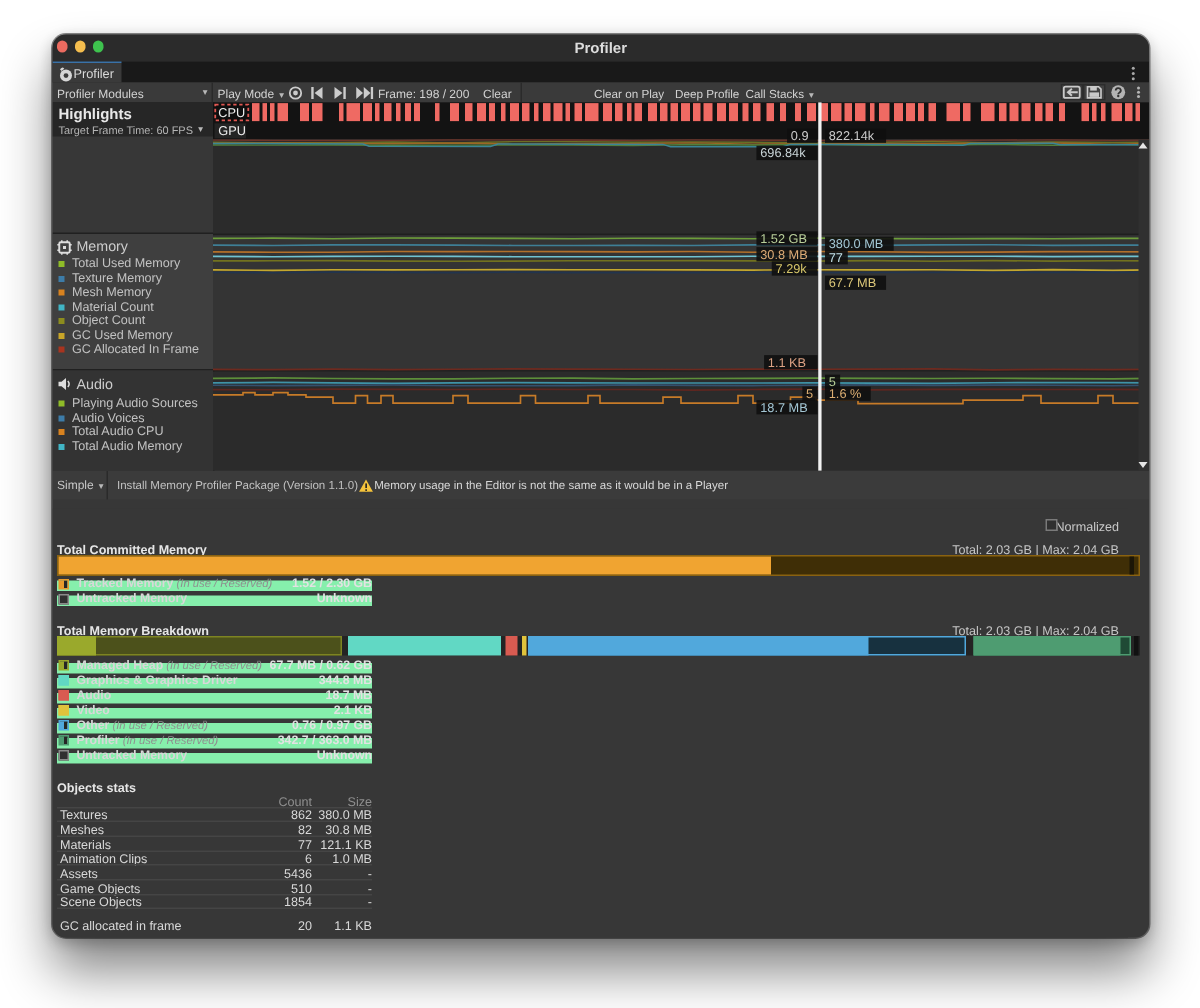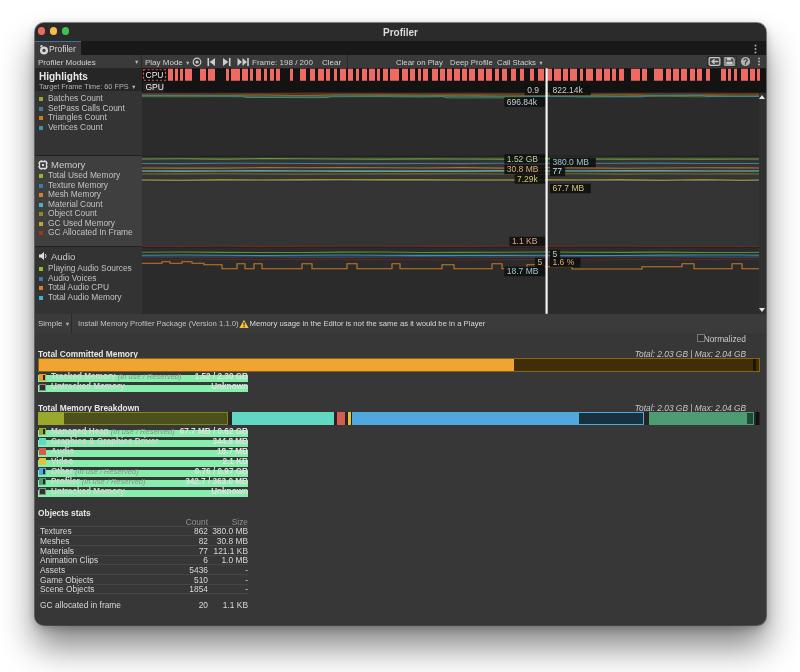--- a/index.html
+++ b/index.html
@@ -27,21 +27,21 @@
 .phead { font-size:9.5px; color:#cccccc; }
 #warnbar { left:0; top:290.5px; width:100%; height:19px; background:rgba(60,60,60,.99); z-index:3;
   font-size:7.7px; color:#c8c8c8; }
 .b { font-weight:bold; }
 .lrow { position:relative; height:10px; border-bottom:7px solid #86efac;
   font-size:8.2px; color:#dedede; padding-left:13px; white-space:nowrap; width:210px; line-height:10px; }
 .sq2 { position:absolute; left:1px; top:1.5px; width:7px; height:7px; }
 .lname { font-weight:bold; color:#d8d8d8; }
 .note { font-style:italic; color:#8f8f8f; font-size:7.5px; }
 .lval { position:absolute; right:0; top:0; color:#e2e2e2;font-weight:bold; }
-.totaltxt { position:absolute; right:6px; font-size:8.4px; color:#c6c6c6;font-style:italic; }
+.totaltxt { position:absolute; right:6px; font-size:8.4px; color:#c6c6c6; }
 .trow { position:relative; height:9.65px; border-top:1px solid #454545; font-size:8.4px; color:#d8d8d8; line-height:9.65px; }
 .tname { position:absolute; left:2px; top:0.5px; }
 .tcount { position:absolute; right:40px; top:0.5px; }
 .tsize { position:absolute; right:0px; top:0.5px; }
 svg text { font-family:"Liberation Sans", sans-serif; }
 </style></head><body>
 <div id="win">
   <div class="abs" id="titlebar">
     <div class="abs light" style="left:2.75px;background:#ec6b60"></div>
     <div class="abs light" style="left:14.75px;background:#f4bd4e"></div>
@@ -106,26 +106,20 @@
       <circle cx="52" cy="5.5" r="1" fill="#b4b4b4"></circle>
       <circle cx="52" cy="8.4" r="1" fill="#b4b4b4"></circle>
     </svg>
   </div>
 
   <div class="abs pblock" style="top:45px;height:23px;background:rgba(38,38,38,.999)">
     <div class="abs b" style="left:4px;top:2.5px;font-size:10px;color:#e8e8e8">Highlights</div>
     <div class="abs" style="left:4px;top:14px;font-size:7.3px;color:#b4b4b4">Target Frame Time: 60 FPS</div>
     <div class="abs arr" style="left:96px;top:15.5px">▼</div>
   </div>
-  <div class="abs pblock" style="top:68px;height:64px;background:rgba(52,52,52,.999);padding-top:3px">
-      <div class="pi"><span class="sq" style="background:#9aa92c"></span>Batches Count</div>
-      <div class="pi"><span class="sq" style="background:#3e7f96"></span>SetPass Calls Count</div>
-      <div class="pi"><span class="sq" style="background:#cf7c22"></span>Triangles Count</div>
-      <div class="pi"><span class="sq" style="background:#3f93a8"></span>Vertices Count</div>
-    </div>
   <div class="abs pblock" style="top:132px;height:1px;background:#202020"></div>
   <div class="abs pblock" style="top:133px;height:90px;background:rgba(63,63,63,.999)">
     <svg class="abs" style="left:3px;top:4px" width="10" height="10" viewBox="0 0 10 10">
       <rect x="1.5" y="1.5" width="7" height="7" rx="1" fill="none" stroke="#dddddd" stroke-width="1.3"></rect>
       <rect x="4" y="4" width="2" height="2" fill="#dddddd"></rect>
       <path d="M3.2 0.2 v1.3 M6.8 0.2 v1.3 M3.2 8.5 v1.3 M6.8 8.5 v1.3 M0.2 3.2 h1.3 M0.2 6.8 h1.3 M8.5 3.2 h1.3 M8.5 6.8 h1.3" stroke="#dddddd" stroke-width="1"></path>
     </svg>
     <div class="abs phead" style="left:16px;top:2.5px">Memory</div>
     <div class="abs" style="left:0;top:15px;width:107px">
         <div class="pi"><span class="sq" style="background:#8fbc28"></span>Total Used Memory</div>
@@ -294,21 +288,21 @@
     <div class="abs vsep" style="left:35.5px;height:19px"></div>
     <div class="abs" style="left:43px;top:5.5px;color:#c0c0c0">Install Memory Profiler Package (Version 1.1.0)</div>
     <svg class="abs" style="left:203.5px;top:5px" width="10" height="10" viewBox="0 0 11 11">
       <path d="M5.5 0.8 L10.6 9.8 H0.4 Z" fill="#f5c33b"></path>
       <rect x="5" y="3.6" width="1.2" height="3.4" fill="#222"></rect>
       <rect x="5" y="7.9" width="1.2" height="1.2" fill="#222"></rect>
     </svg>
     <div class="abs" style="left:214.5px;top:5.5px;color:#d8d8d8">Memory usage in the Editor is not the same as it would be in a Player</div>
   </div>
 
-  <div class="abs" style="left:0;top:304px;width:717px;height:298px;background:rgba(55,55,55,.999);font-size:8.4px;color:#c9c9c9">
+  <div class="abs" style="left:0;top:316px;width:717px;height:298px;background:rgba(55,55,55,.999);font-size:8.4px;color:#c9c9c9">
     <div class="abs" style="right:6px;top:6.5px">Normalized</div>
     <div class="abs" style="right:47px;top:7px;width:8px;height:8px;background:#303030;border:1px solid #7a7a7a"></div>
 
     <div class="abs b" style="left:3px;top:21.5px;color:#e6e6e6">Total Committed Memory</div>
     <div class="abs totaltxt" style="top:21.5px">Total: 2.03 GB | Max: 2.04 GB</div>
     <div class="abs" style="left:3px;top:30.5px;width:722px;height:14px;background:#3f2e06;border:1px solid #8a6210">
       <div class="abs" style="left:0;top:0;width:475px;height:12px;background:#f0a431"></div>
       <div class="abs" style="right:3px;top:0;width:3px;height:12px;background:#1c1607"></div>
     </div>
     <div class="abs" style="left:3px;top:45px">

